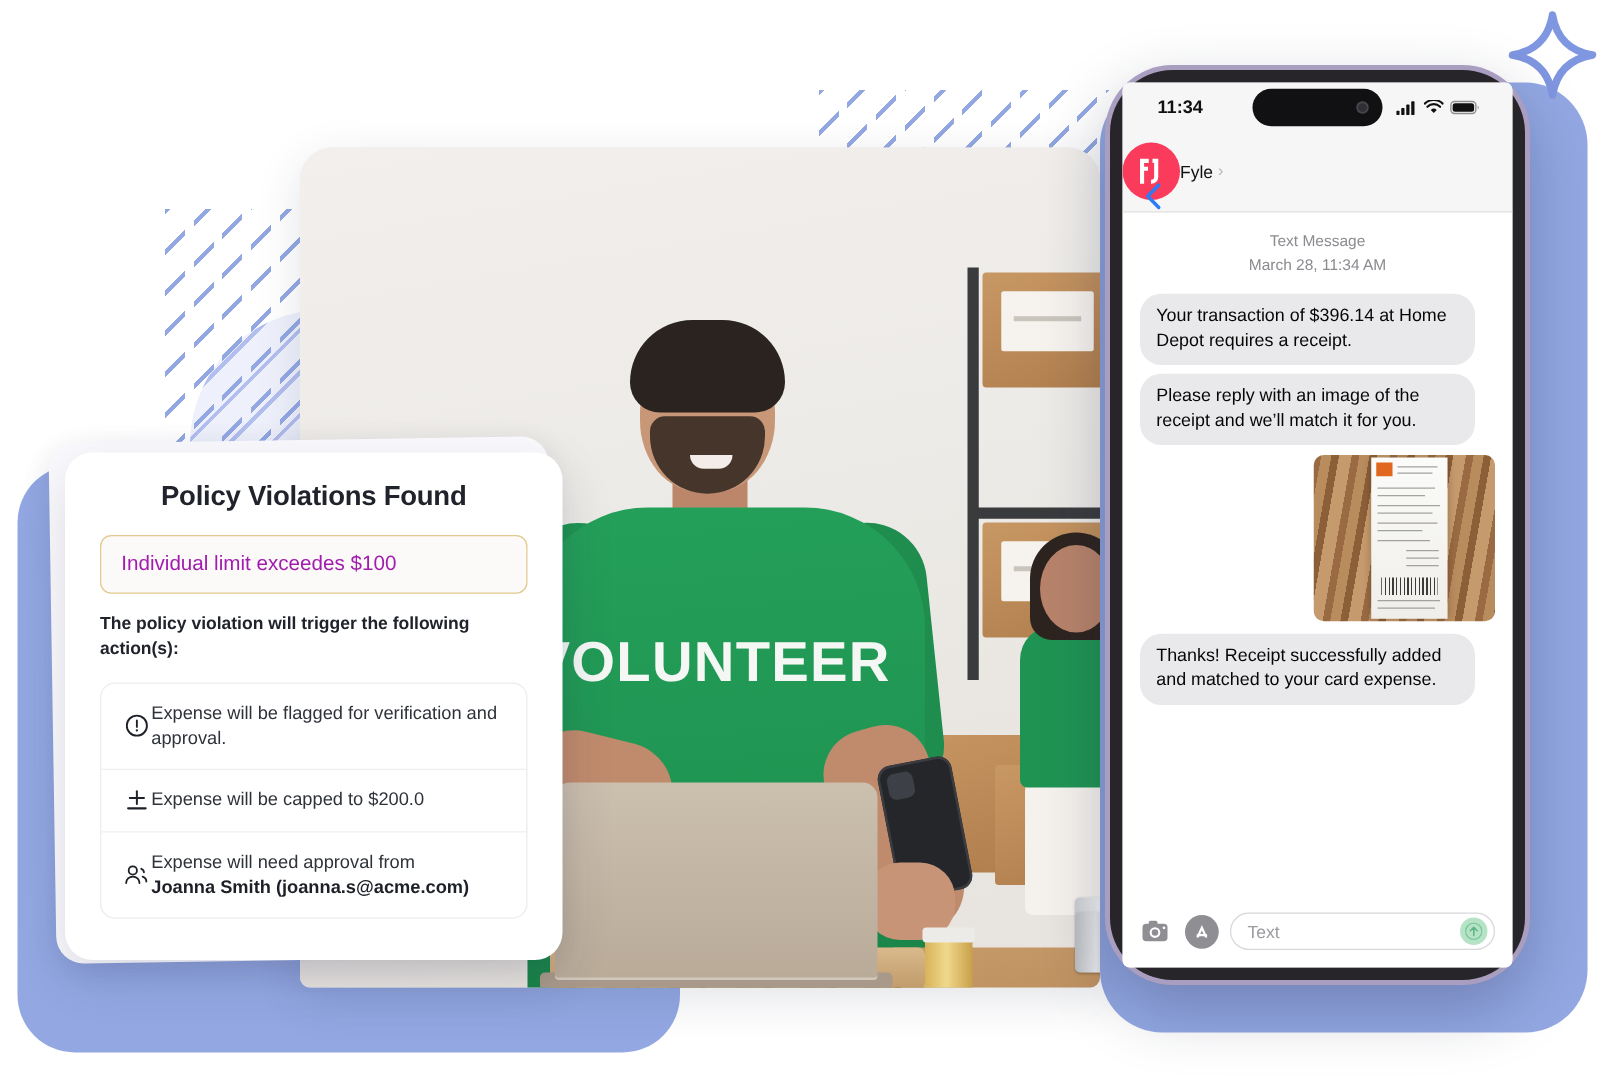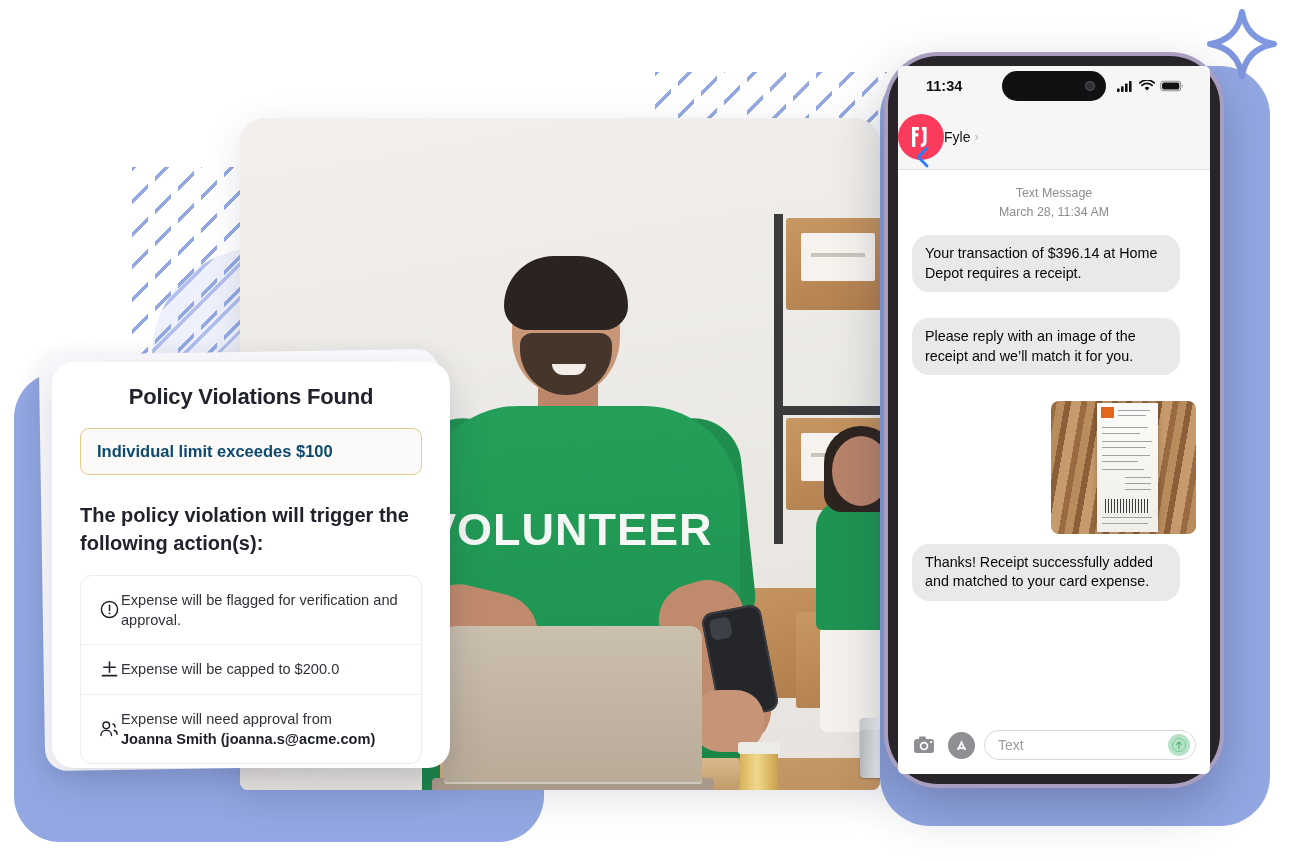--- a/index.html
+++ b/index.html
@@ -168,24 +168,24 @@
     box-shadow: 0 14px 40px rgba(35,40,75,.16);
     padding: 22px 28px 0 28px;
   }
   .policy-title{
     text-align:center; font-size:22px; font-weight:700; color:#20232b;
     letter-spacing:-.2px; margin-bottom:18px;
   }
   .violation-box{
     border:1px solid #e3c98f; border-radius:9px;
     background:#fbfaf8; padding:13px 16px;
-    font-size:16.5px; color:#0c4a6e; margin-bottom:26px;font-weight:bold;
+    font-size:16.5px; color:#a21caf; margin-bottom:14px;
   }
   .trigger-text{
-    font-size:20px; font-weight:700; color:#20232b;
+    font-size:14px; font-weight:700; color:#20232b;
     line-height:1.42; margin-bottom:17px;
   }
   .actions{
     border:1px solid #ececee; border-radius:12px; overflow:hidden;
   }
   .action-row{
     display:flex; align-items:center; 
     padding:14px 16px; border-bottom:1px solid #efeff1;
   }
   .action-row:last-child{ border-bottom:none; }
@@ -239,21 +239,21 @@
     flex:1; overflow:hidden; padding:14px 14px 0 14px; background:#fff;
   }
   .msg-meta{
     text-align:center; color:#8b8b90; font-size:12.4px; line-height:1.5;
     margin-bottom:14px;
   }
   .msg-meta .dt{ color:#8b8b90; }
   .bubble{
     background:#e9e9eb; color:#060606; border-radius:17px;
     padding:9px 13px; font-size:14.3px; line-height:1.36;
-    max-width:268px; margin-bottom:26px; position:relative;
+    max-width:268px; margin-bottom:7px; position:relative;
   }
   .receipt-wrap{
     display:flex; justify-content:flex-end; margin:8px 0 10px 0;
   }
   .receipt{
     width:145px; height:133px; border-radius:8px; overflow:hidden;
     background: repeating-linear-gradient(100deg,
       #9a6b42 0 6px, #b98c5e 6px 14px, #8d5f38 14px 20px, #c59a6c 20px 30px);
     position:relative;
   }

